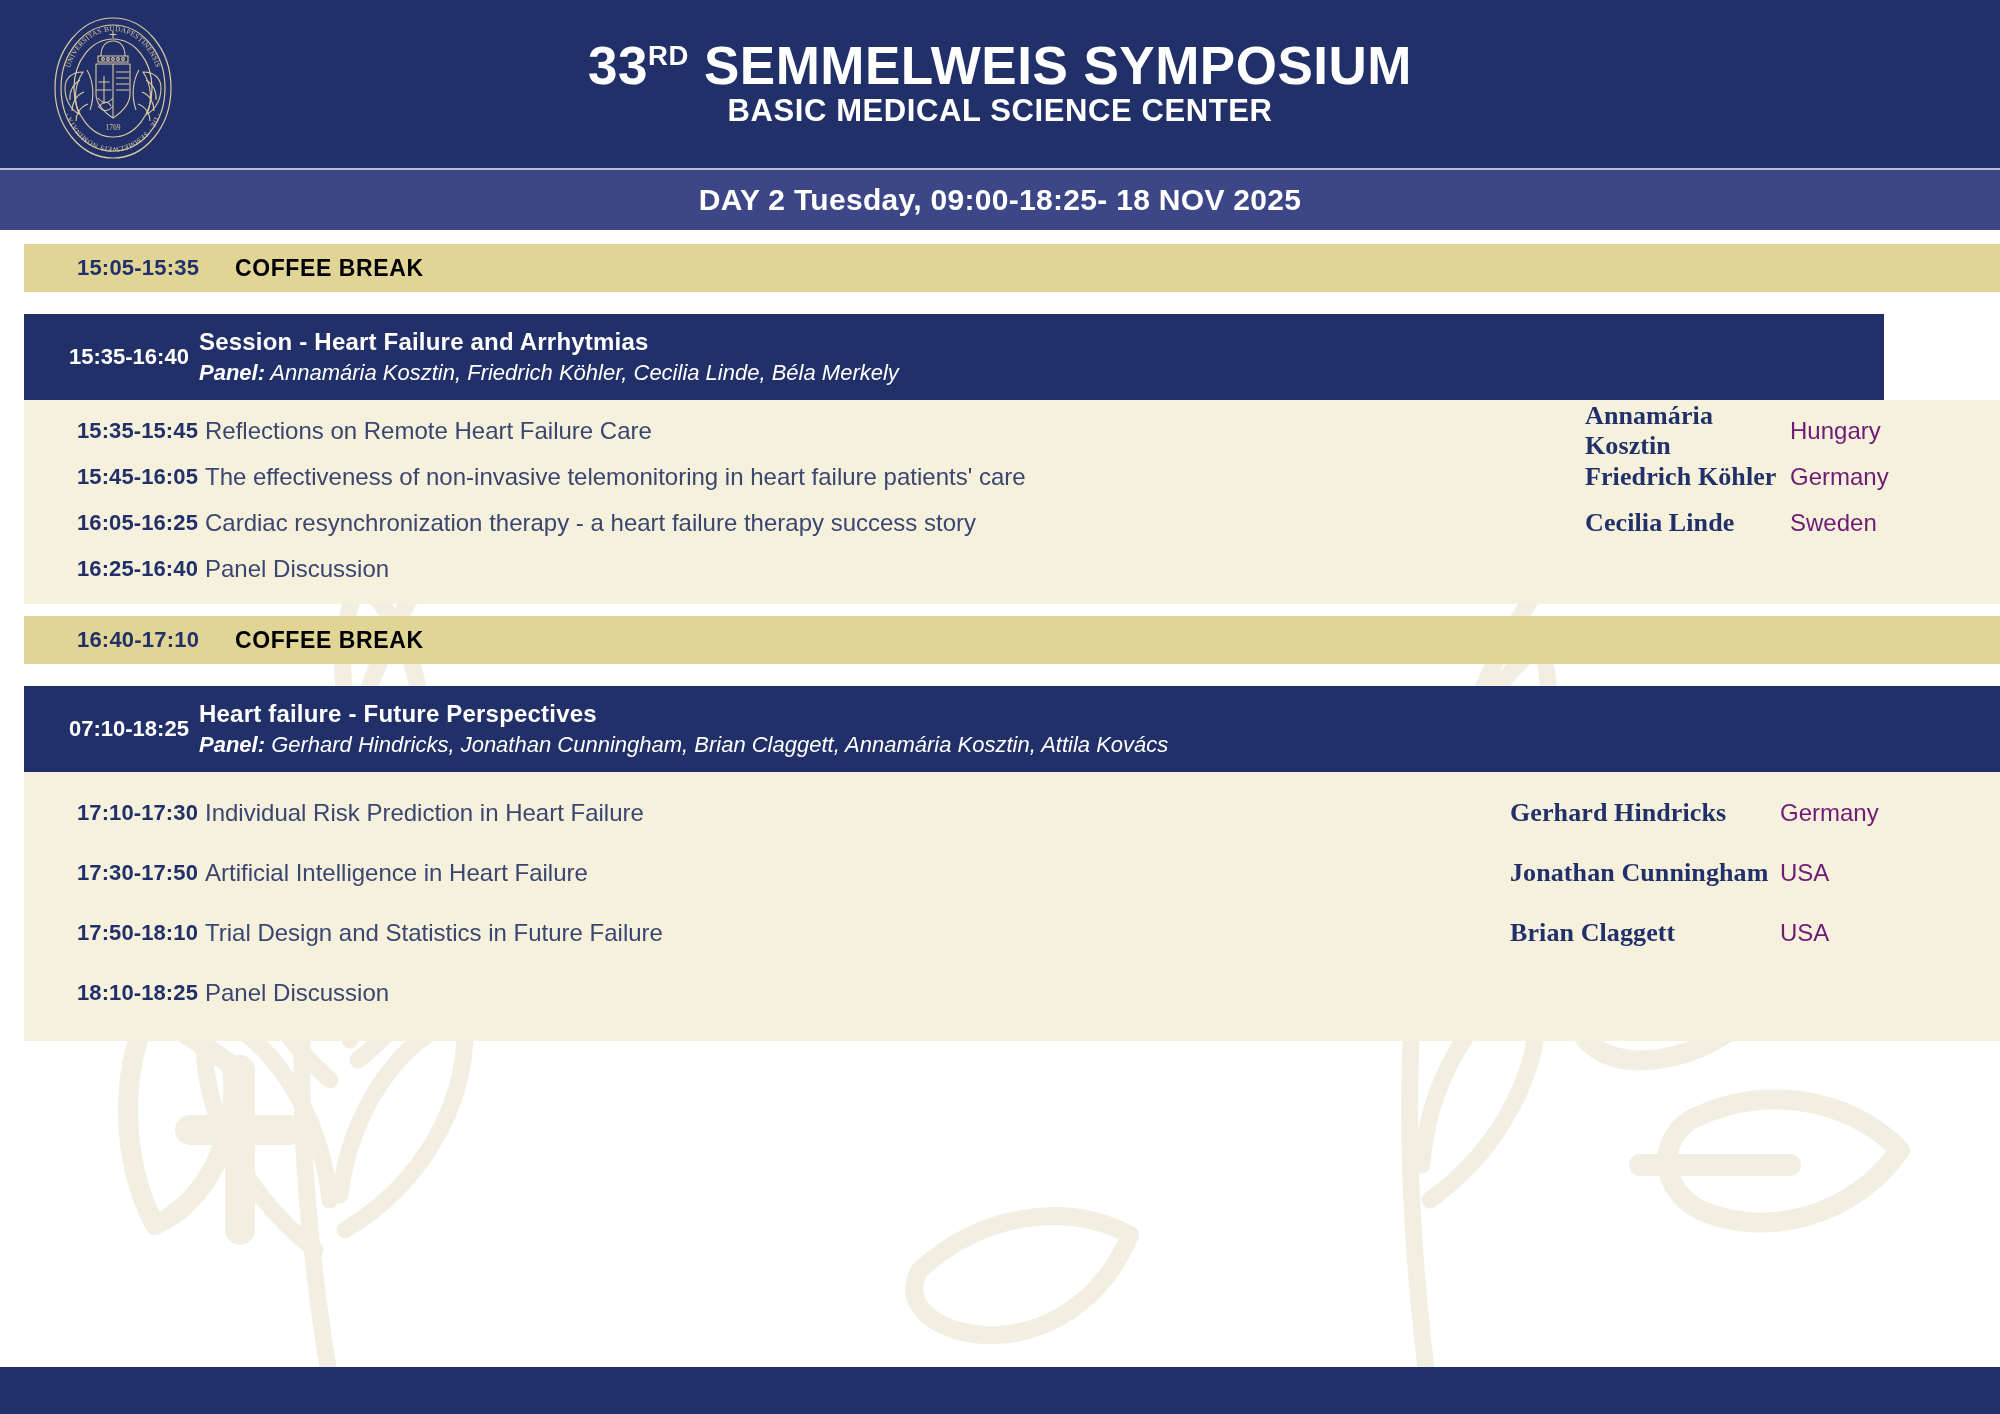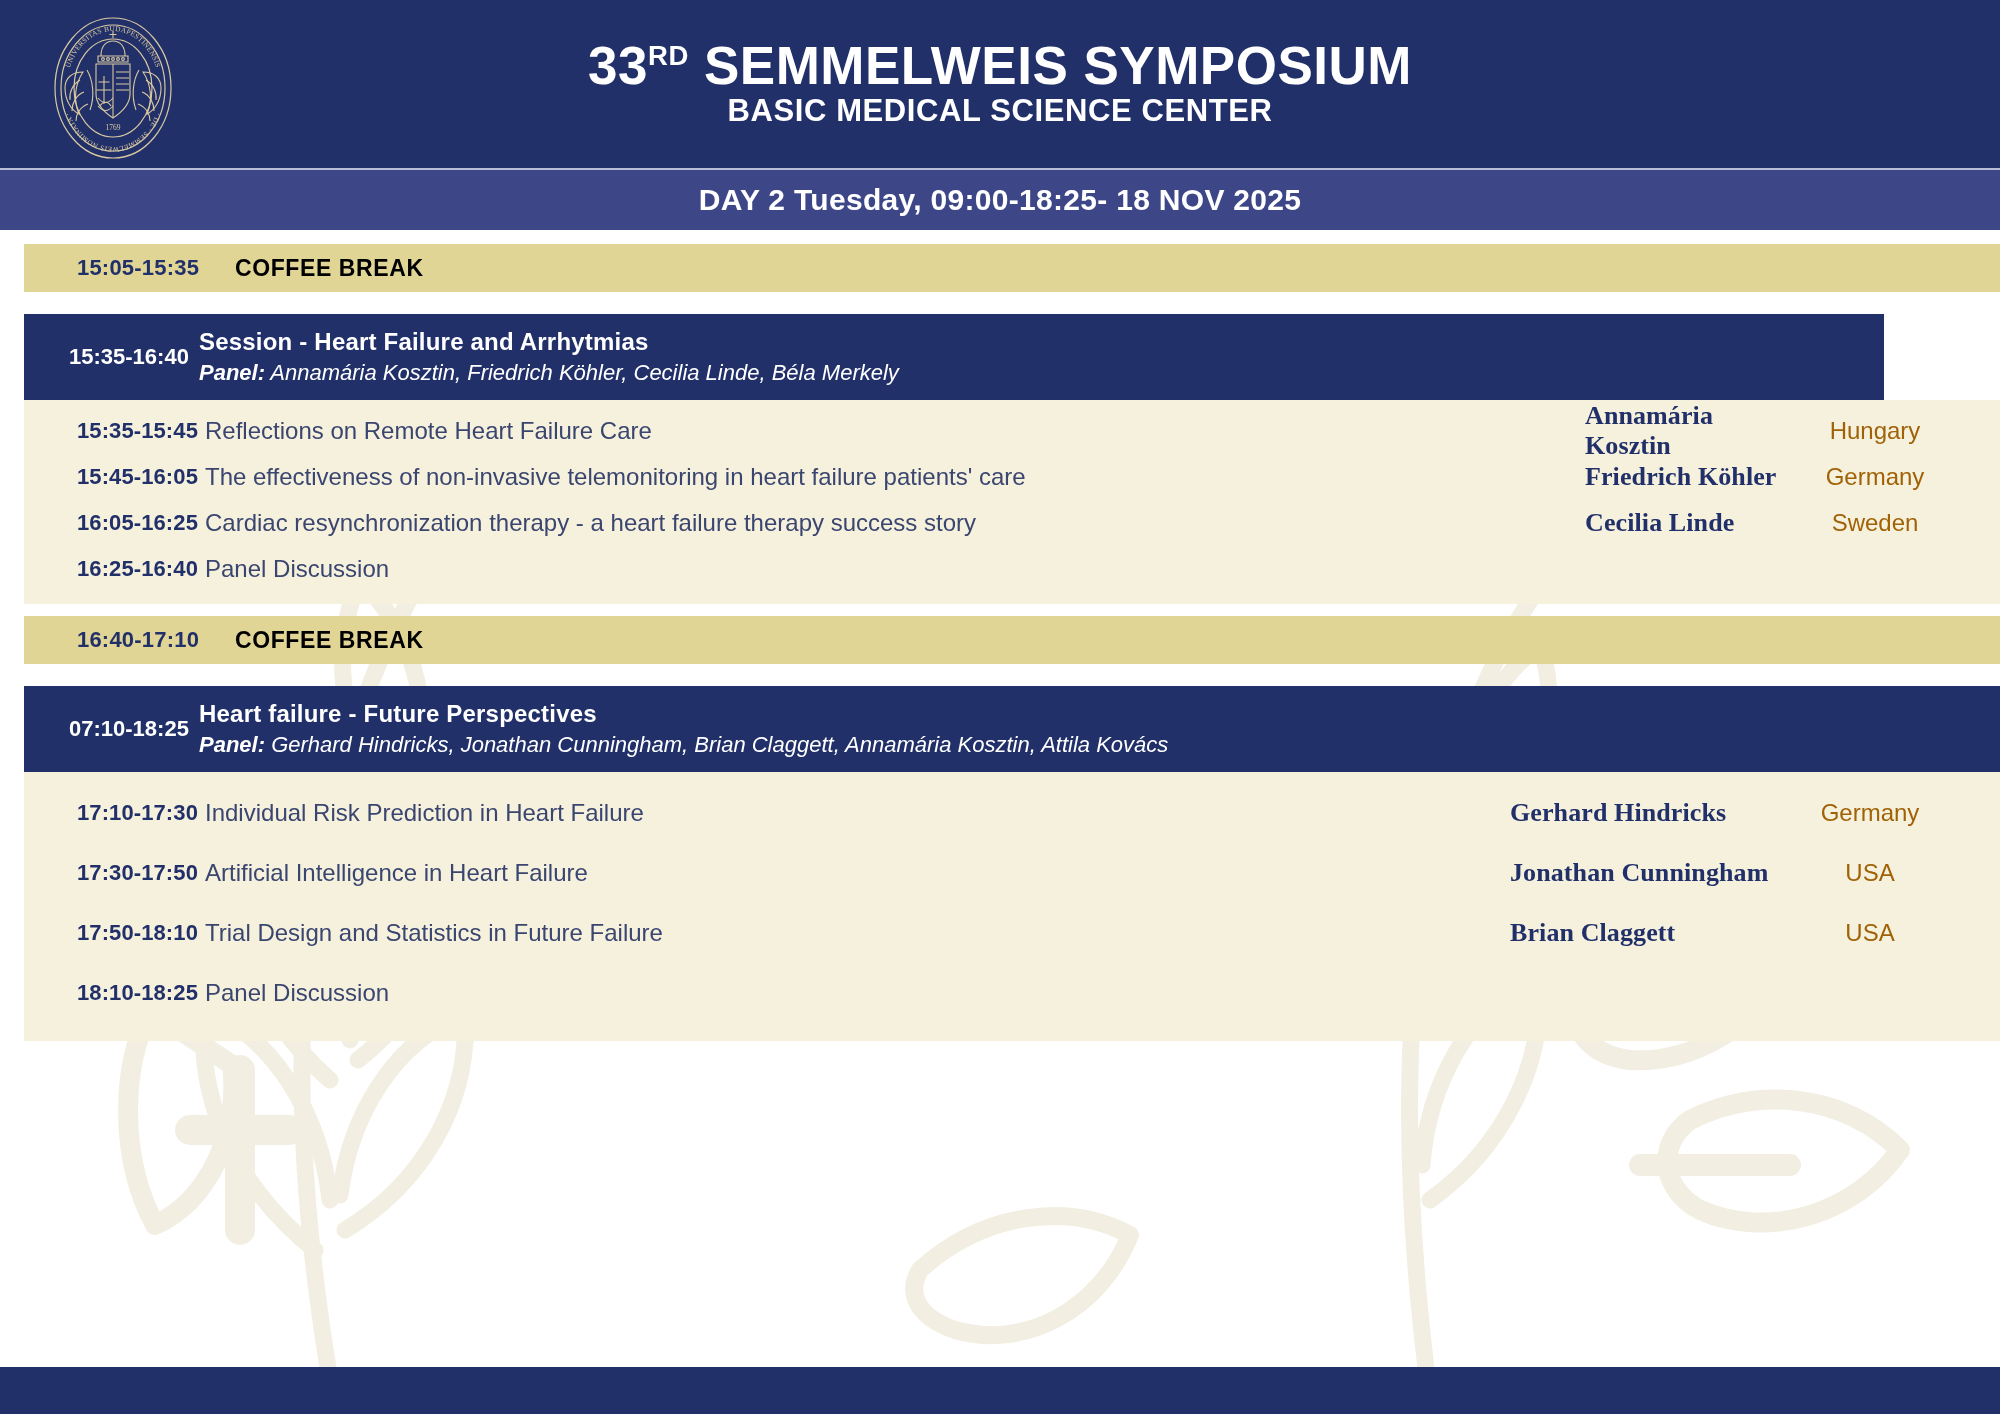--- a/index.html
+++ b/index.html
@@ -178,24 +178,24 @@
   }
   .talk-speaker {
     color:#22306a;
     font-family:"Liberation Serif", serif;
     font-size:26px;
     font-weight:bold;
     flex:none;
     letter-spacing:0.1px;
   }
   .talk-country {
-    color:#a16207;
+    color:#701a75;
     font-size:24px;
     flex:none;
-    text-align:center;
+    text-align:left;
   }
 
   
   .footer-bar {
     position:absolute;
     left:0; bottom:0;
     width:2000px;
     height:47px;
     background:#22306a;
     z-index:2;

